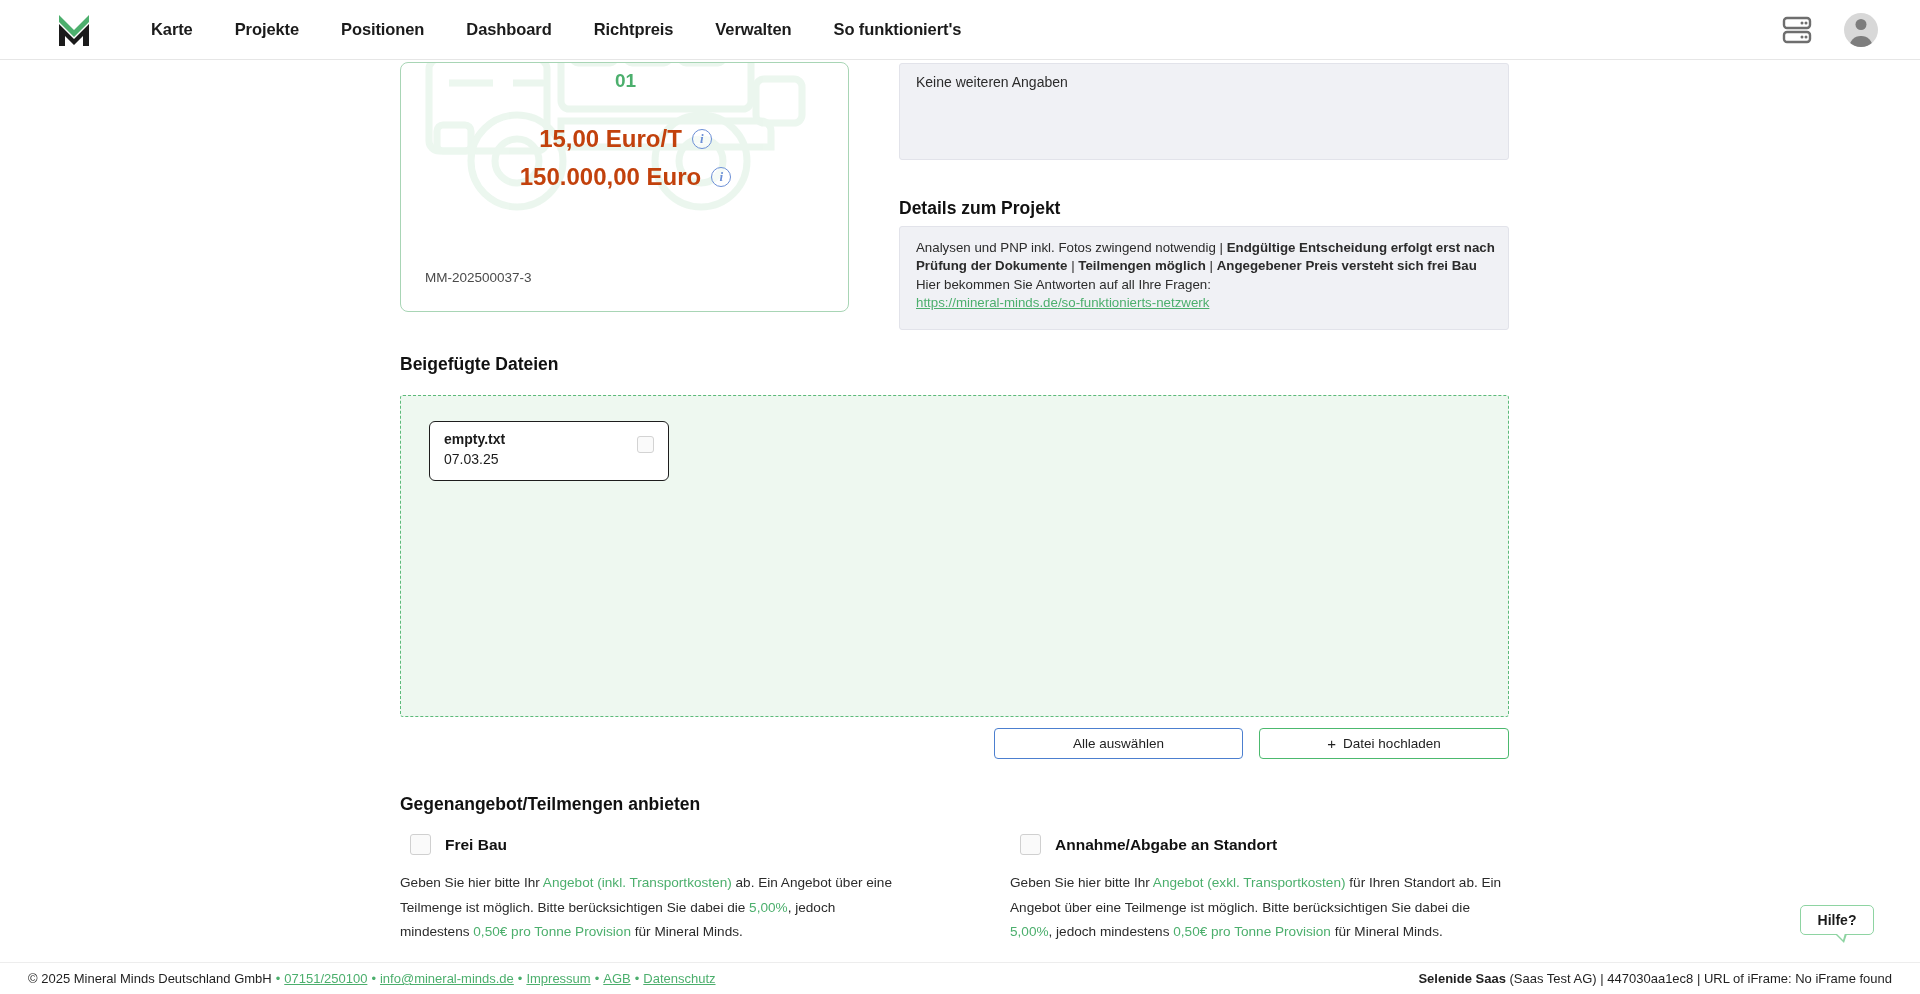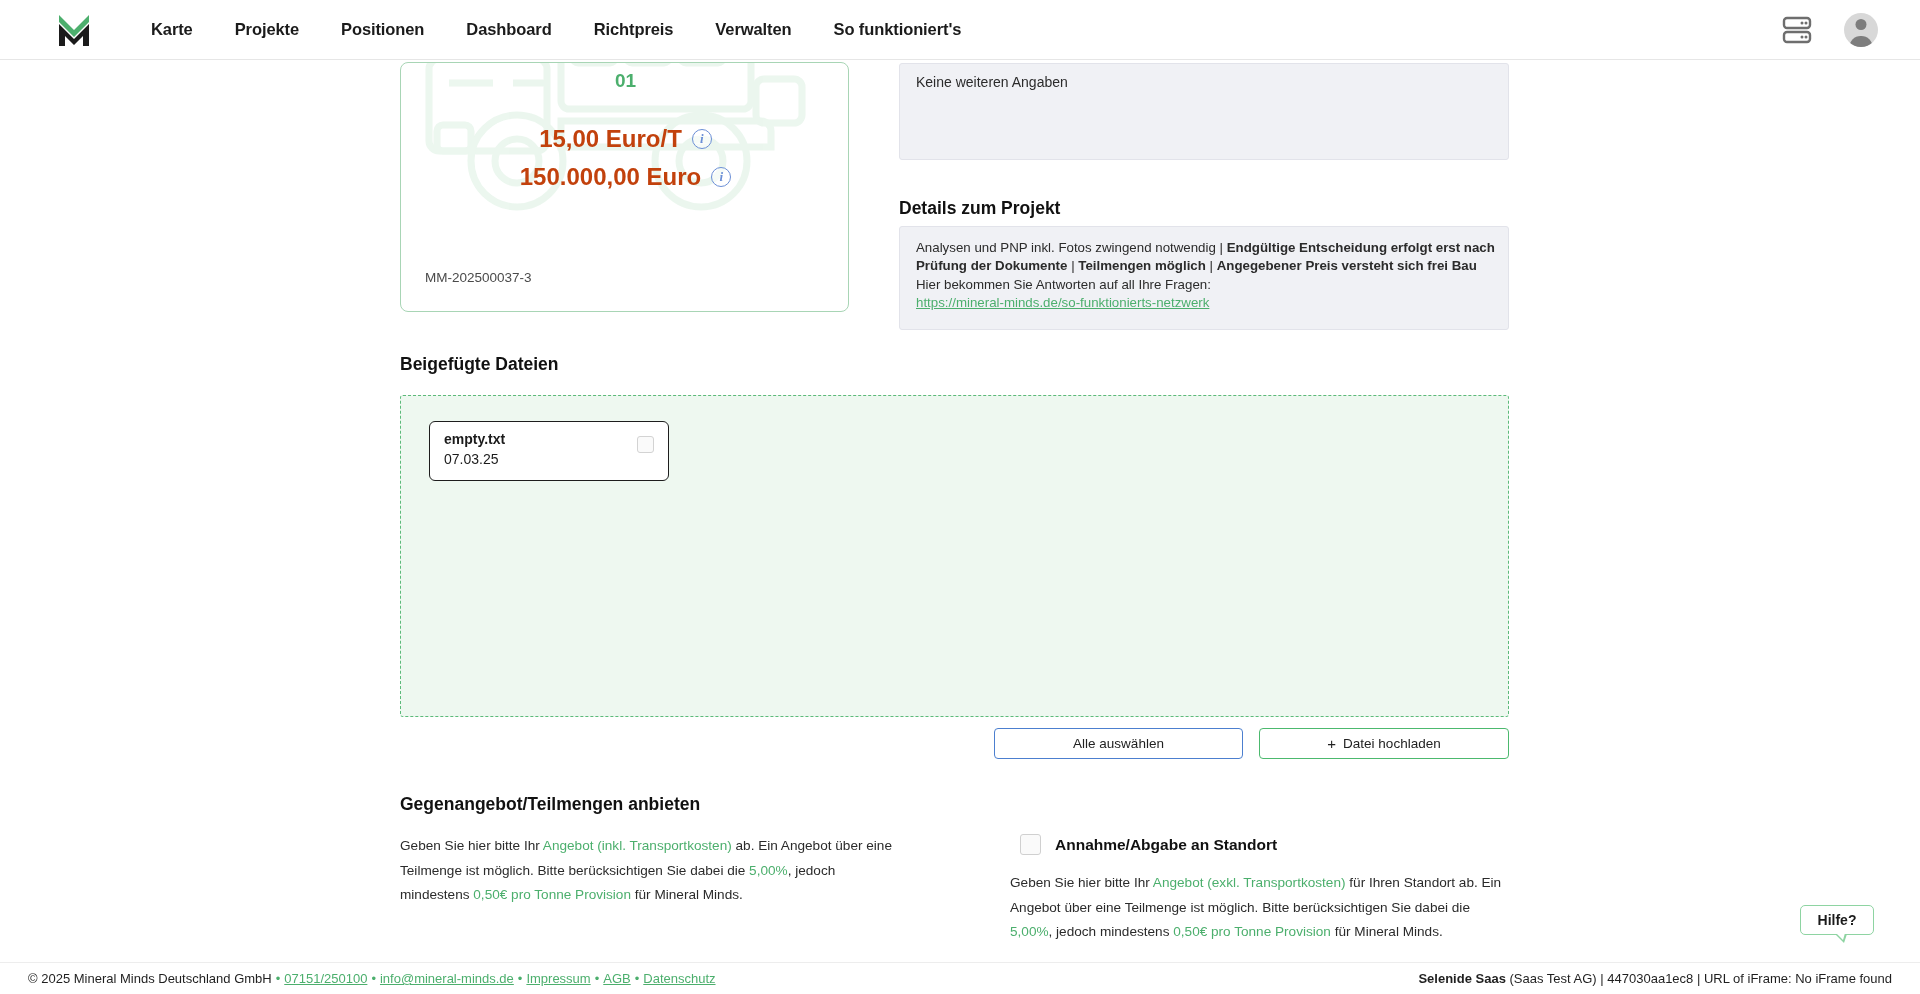--- a/index.html
+++ b/index.html
@@ -275,20 +275,24 @@
 
   <div class="btn" id="btn-select-all">Alle auswählen</div>
   <div class="btn" id="btn-upload">
     <span class="plus-glyph">+</span>
       <span>Datei hochladen</span>
   </div>
 
   <div class="section-title" id="counter-title">Gegenangebot/Teilmengen anbieten</div>
 
   <div class="offer-col" id="col-left">
+    <div class="check-row">
+      <span class="box"></span>
+      <span class="lbl">Frei Bau</span>
+    </div>
     <div class="helper">
       <span>Geben Sie hier bitte Ihr </span><span class="g">Angebot (inkl. Transportkosten)</span><span> ab. Ein Angebot über eine Teilmenge ist möglich. Bitte berücksichtigen Sie dabei die </span><span class="g">5,00%</span><span>, jedoch mindestens </span><span class="g">0,50€ pro Tonne Provision</span><span> für Mineral Minds.</span>
     </div>
   </div>
 
   <div class="offer-col" id="col-right">
     <div class="check-row">
       <span class="box"></span>
       <span class="lbl">Annahme/Abgabe an Standort</span>
     </div>

